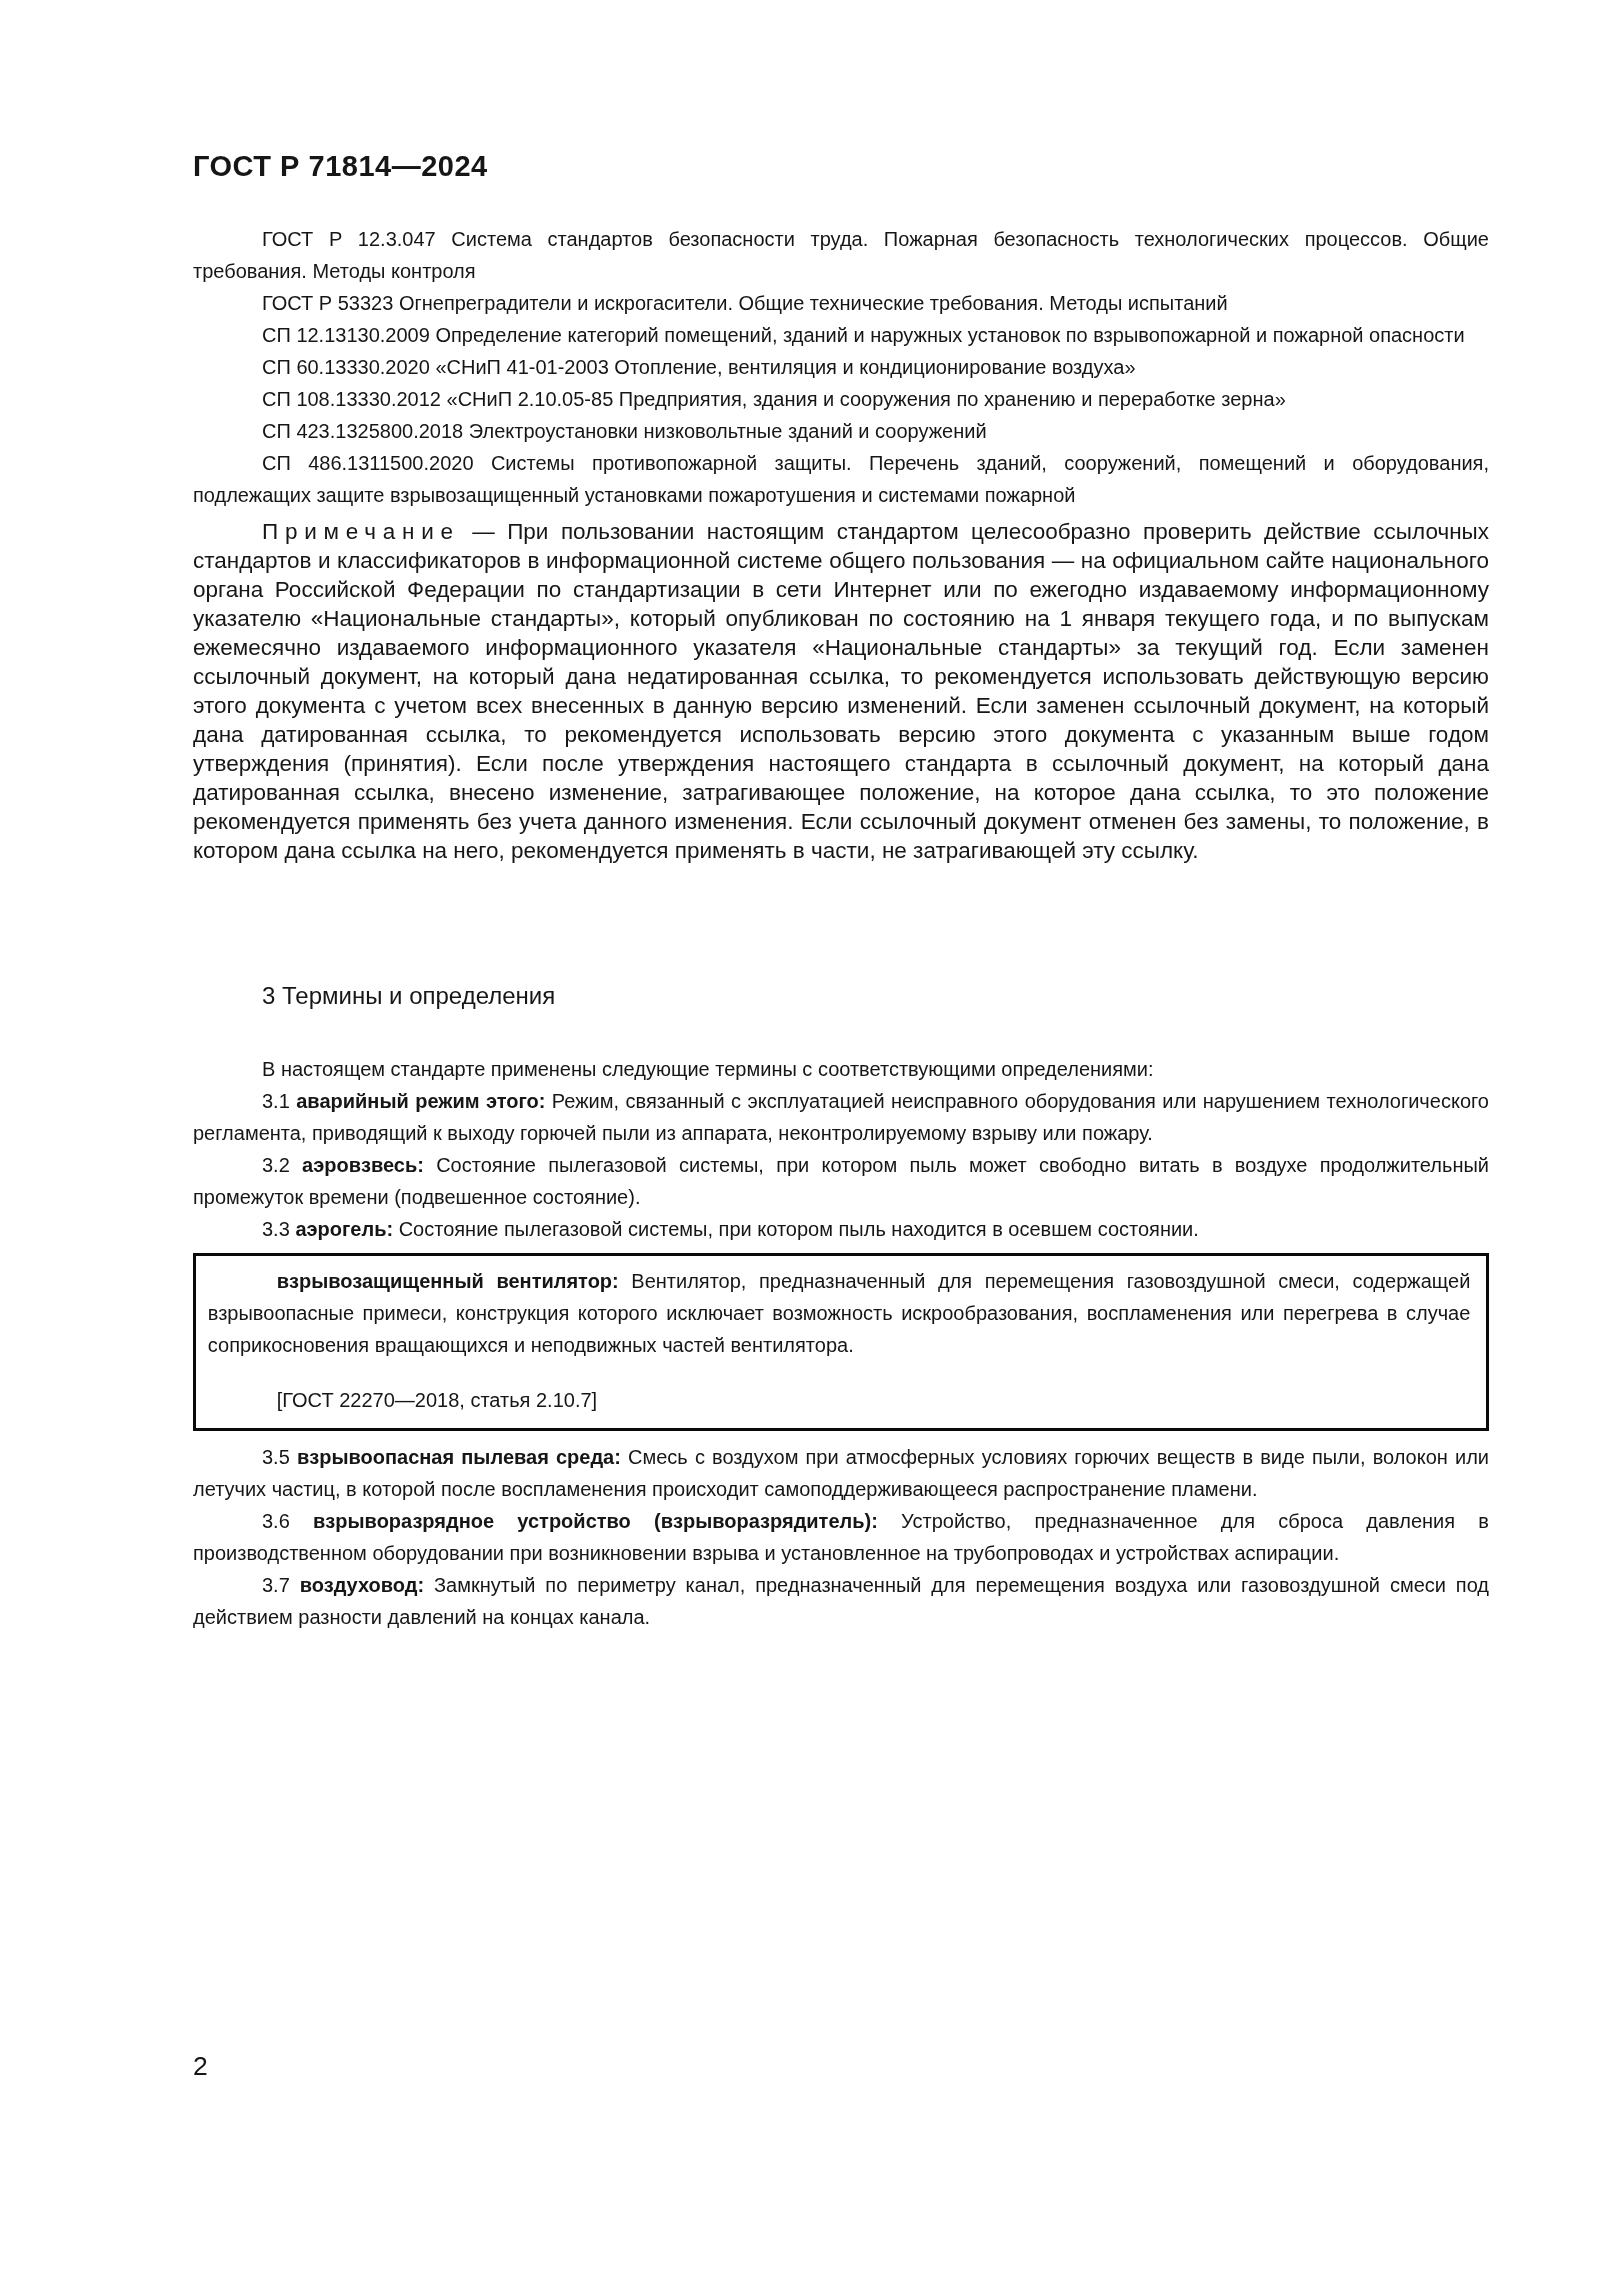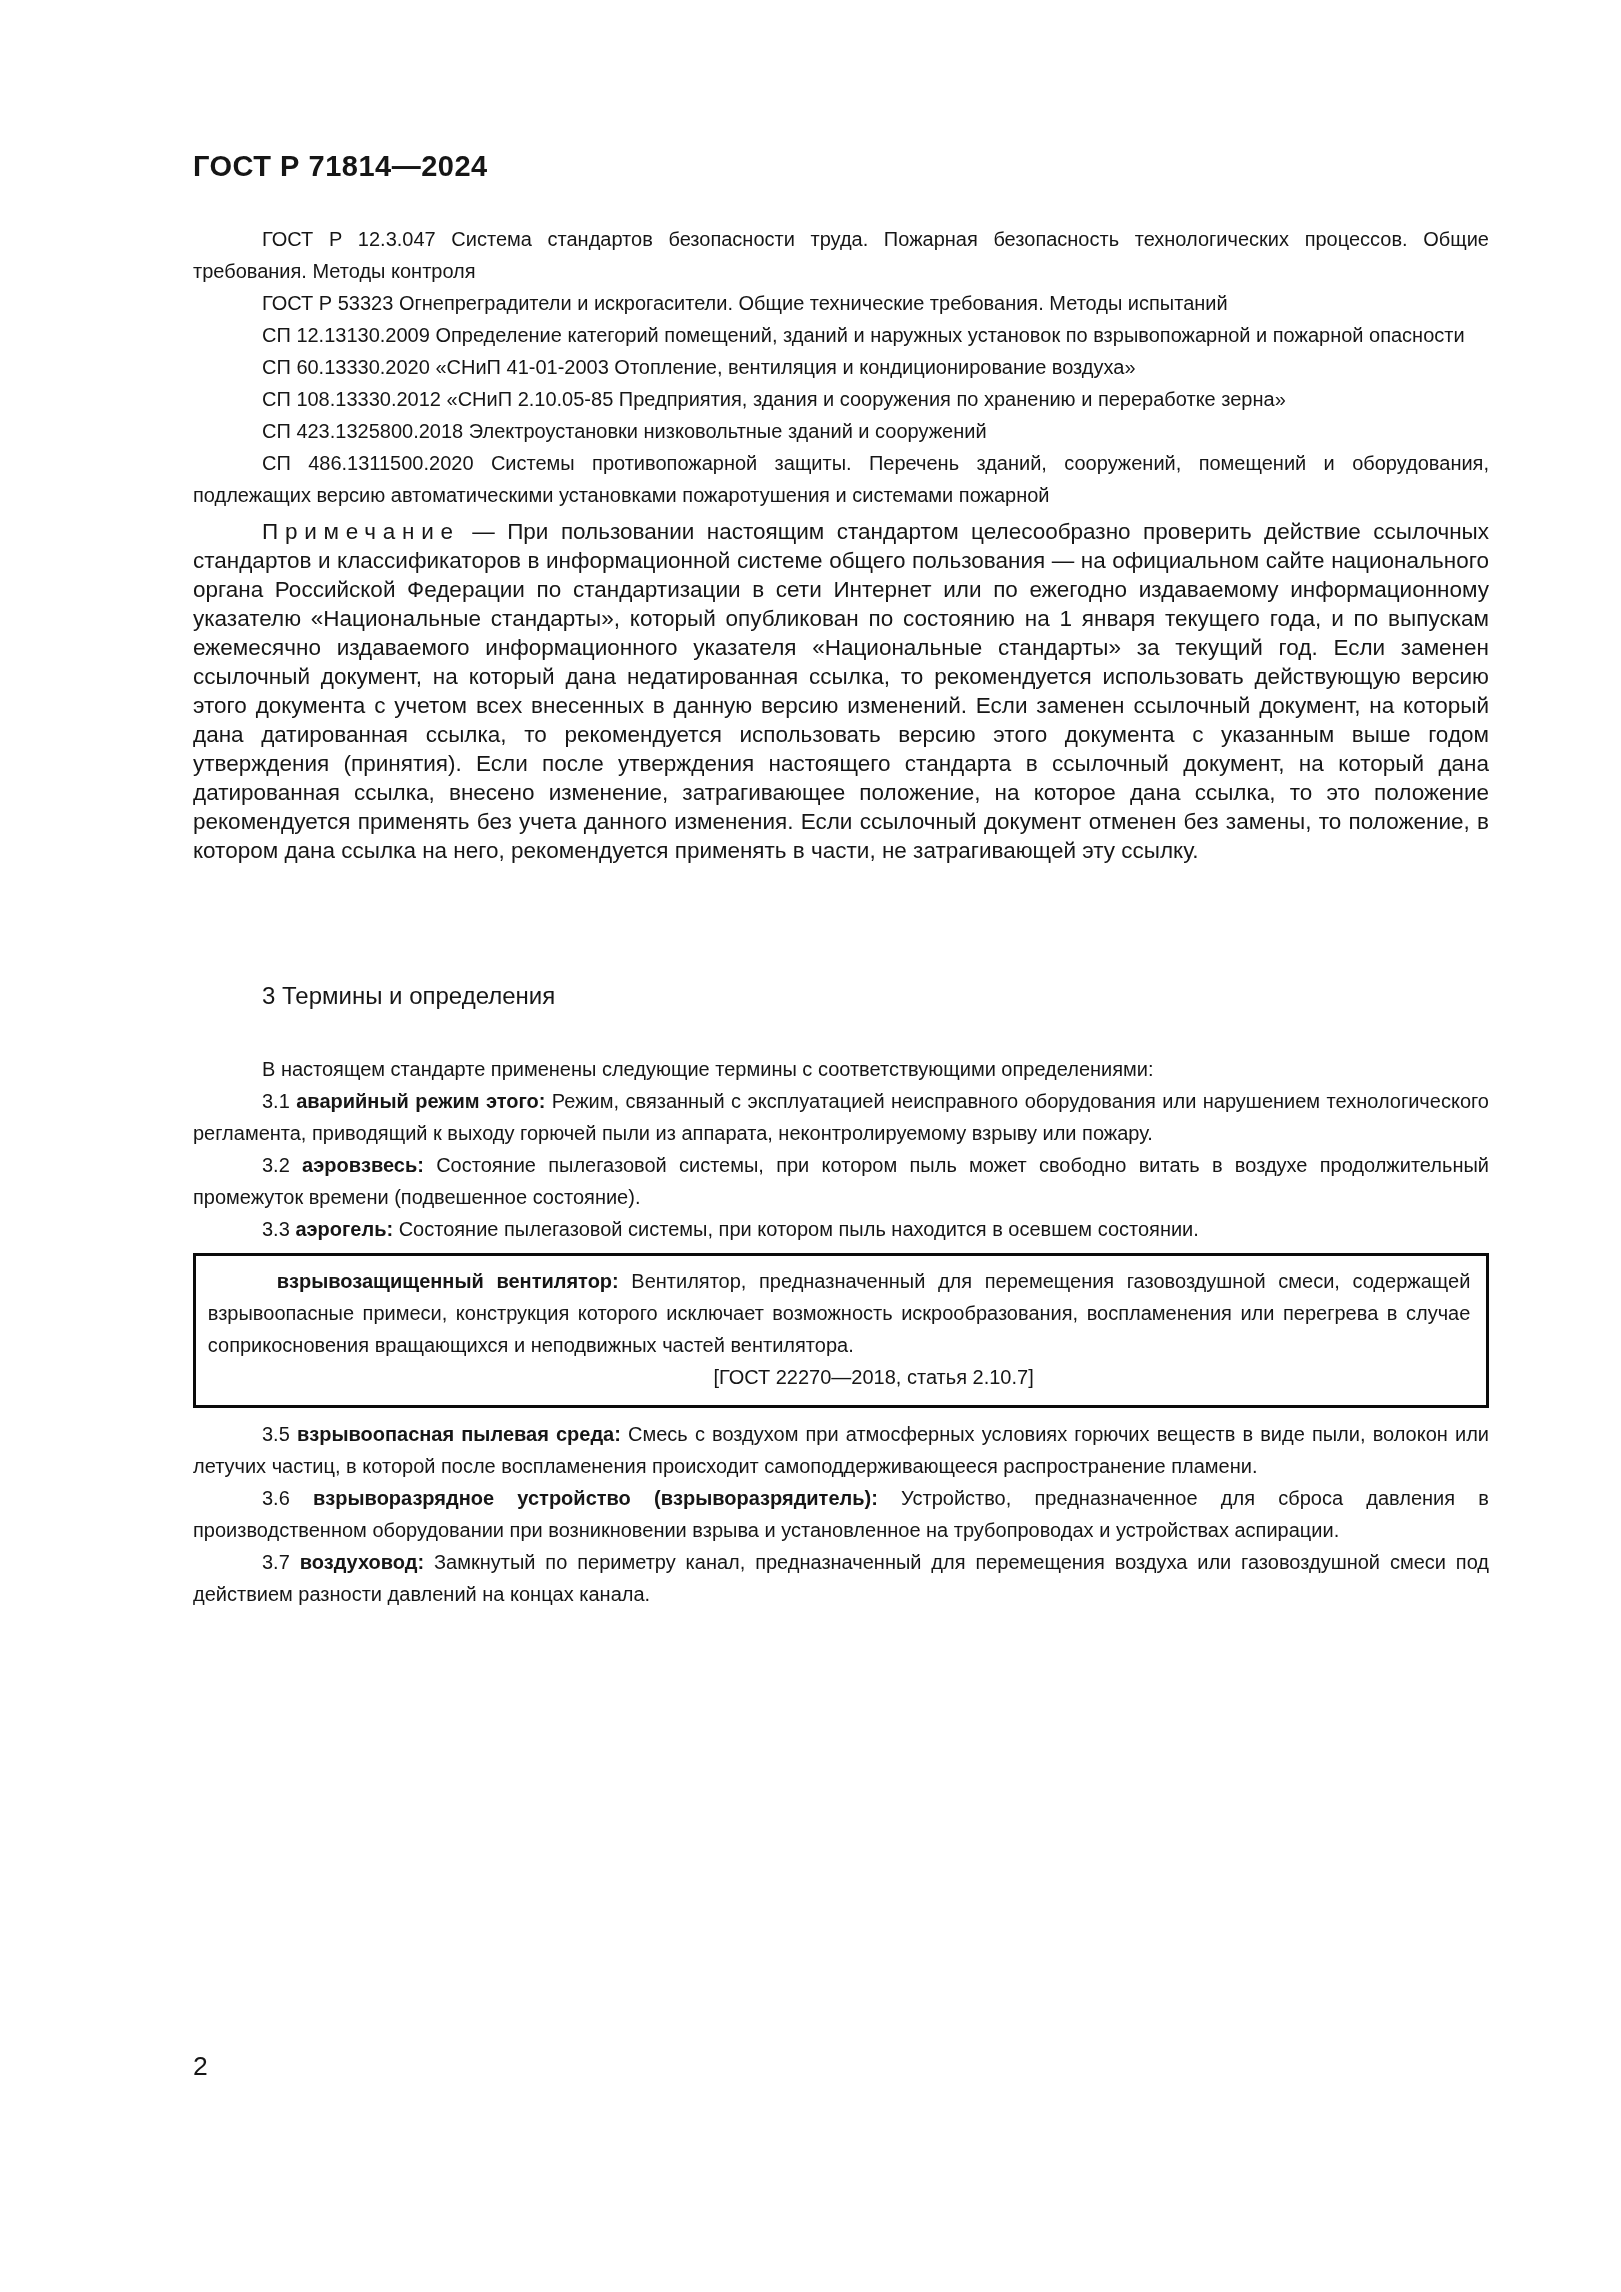--- a/index.html
+++ b/index.html
@@ -52,21 +52,22 @@
     font-weight: normal;
     margin: 110px 0 37px 0;
     padding-left: 69px;
   }
   .def-box {
     border: 3.9px solid #0a0a0a;
     margin: 7.8px 0 9.8px 0;
     padding: 9.8px 15.7px 11.8px 11.8px;
   }
   .box-source {
-    text-align: center;
+    text-align: left;
+    margin-top: 23px;
   }
   .page-number {
     position: absolute;
     left: 193px;
     top: 2052px;
     font-size: 26.5px;
     line-height: 29px;
   }
   b { font-weight: bold; }
 </style>
@@ -78,21 +79,21 @@
 
     <div class="running-header">ГОСТ Р 71814—2024</div>
 
     <div>
       <p class="para">ГОСТ Р 12.3.047 Система стандартов безопасности труда. Пожарная безопасность технологических процессов. Общие требования. Методы контроля</p>
       <p class="para">ГОСТ Р 53323 Огнепреградители и искрогасители. Общие технические требования. Методы испытаний</p>
       <p class="para">СП 12.13130.2009 Определение категорий помещений, зданий и наружных установок по взрывопожарной и пожарной опасности</p>
       <p class="para">СП 60.13330.2020 «СНиП 41-01-2003 Отопление, вентиляция и кондиционирование воздуха»</p>
       <p class="para">СП 108.13330.2012 «СНиП 2.10.05-85 Предприятия, здания и сооружения по хранению и переработке зерна»</p>
       <p class="para">СП 423.1325800.2018 Электроустановки низковольтные зданий и сооружений</p>
-      <p class="para">СП 486.1311500.2020 Системы противопожарной защиты. Перечень зданий, сооружений, помещений и оборудования, подлежащих версию автоматическими установками пожаротушения и системами пожарной</p>
+      <p class="para">СП 486.1311500.2020 Системы противопожарной защиты. Перечень зданий, сооружений, помещений и оборудования, подлежащих защите взрывозащищенный установками пожаротушения и системами пожарной</p>
     </div>
 
     <p class="note-para"><span class="note-label">Примечание</span> <span>—</span> <span>При пользовании настоящим стандартом целесообразно проверить действие ссылочных стандартов и классификаторов в информационной системе общего пользования — на официальном сайте национального органа Российской Федерации по стандартизации в сети Интернет или по ежегодно издаваемому информационному указателю «Национальные стандарты», который опубликован по состоянию на 1 января текущего года, и по выпускам ежемесячно издаваемого информационного указателя «Национальные стандарты» за текущий год. Если заменен ссылочный документ, на который дана недатированная ссылка, то рекомендуется использовать действующую версию этого документа с учетом всех внесенных в данную версию изменений. Если заменен ссылочный документ, на который дана датированная ссылка, то рекомендуется использовать версию этого документа с указанным выше годом утверждения (принятия). Если после утверждения настоящего стандарта в ссылочный документ, на который дана датированная ссылка, внесено изменение, затрагивающее положение, на которое дана ссылка, то это положение рекомендуется применять без учета данного изменения. Если ссылочный документ отменен без замены, то положение, в котором дана ссылка на него, рекомендуется применять в части, не затрагивающей эту ссылку.</span></p>
 
     <h2 class="section-heading">3 Термины и определения</h2>
 
     <p class="para">В настоящем стандарте применены следующие термины с соответствующими определениями:</p>
 
     <p class="para"><span>3.1</span> <b>аварийный режим этого:</b> <span>Режим, связанный с эксплуатацией неисправного оборудования или нарушением технологического регламента, приводящий к выходу горючей пыли из аппарата, неконтролируемому взрыву или пожару.</span></p>
 

